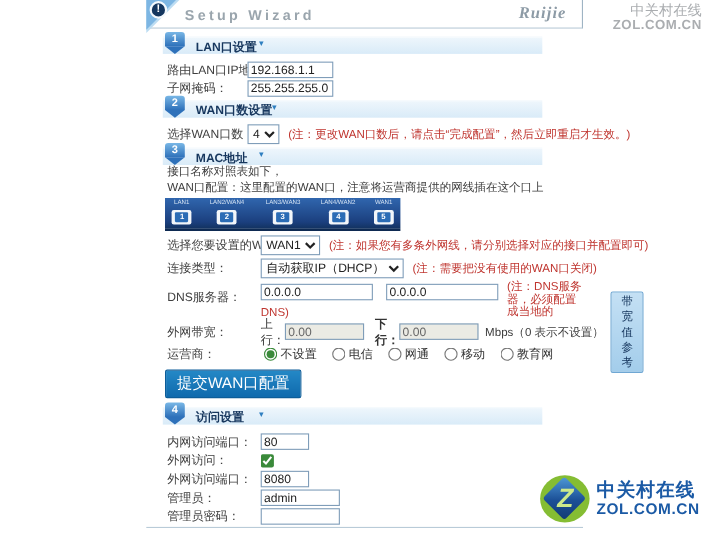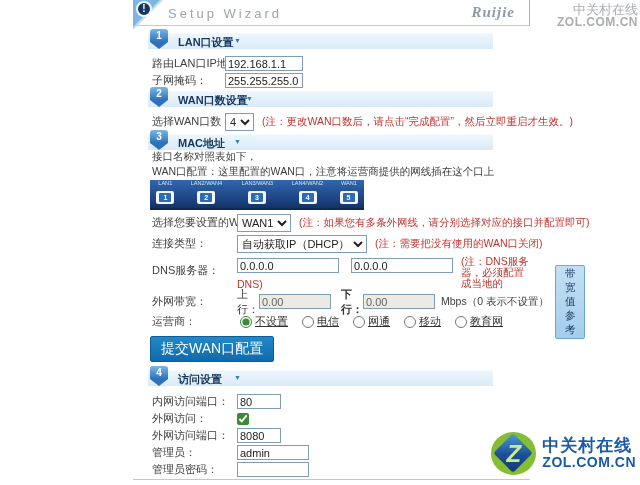--- a/index.html
+++ b/index.html
@@ -10,21 +10,21 @@
   .win{position:absolute;left:133px;top:0;width:397px;height:479px;background:#fff;
     border-bottom:1px solid #b9cbd8;}
   .win-header{position:relative;height:25px;border-bottom:1px solid #b9cbd8;border-right:1px solid #9fb4c4;}
   .ribbon{position:absolute;left:0;top:0;width:0;height:0;
     border-top:27px solid #7db6e3;border-right:27px solid transparent;}
   .ribbon-edge{position:absolute;left:0;top:0;width:0;height:0;
     border-top:30px solid #bcdcf2;border-right:30px solid transparent;}
   .info-circle{position:absolute;left:3px;top:1px;width:12px;height:12px;border-radius:50%;
     background:#14365f;border:2px solid #f4f9fd;color:#fff;font-size:10px;font-weight:bold;
     line-height:12px;text-align:center;}
-  .win-title{position:absolute;left:35px;top:6px;color:#9aa5ad;font-size:13px;letter-spacing:3px;}
+  .win-title{position:absolute;left:35px;top:6px;color:#9aa5ad;font-size:13px;letter-spacing:3px;font-weight:bold;}
   .brand{position:absolute;right:14px;top:4px;color:#8d9ba6;font-size:15px;font-weight:bold;
     font-style:italic;font-family:"Liberation Serif","DejaVu Serif",serif;letter-spacing:1px;}
 
   
   .sec-bar{position:relative;margin-left:15px;width:345px;height:15px;margin-top:7px;
     background:linear-gradient(180deg,#eef6fc 0%,#d9ebf8 100%);border-top:1px solid #f5fafd;}
   .badge{position:absolute;left:2px;top:-5px;width:18px;height:13px;text-align:center;
     background:linear-gradient(180deg,#79b7e6 0%,#2e71ba 100%);border-radius:3px 3px 0 0;
     color:#fff;font-size:10px;font-weight:bold;line-height:13px;}
   .badge::after{content:'';position:absolute;top:13px;left:0;width:0;height:0;
@@ -54,21 +54,21 @@
     background:linear-gradient(180deg,#3066ae 0%,#1b3f7e 78%,#12325f 100%);
     border-bottom:2px solid #0e2a52;align-items:flex-start;}
   .port-col{flex:1;display:flex;flex-direction:column;align-items:center;}
   .port-lbl{color:#d5e4f5;font-size:9px;transform:scale(0.62);transform-origin:center top;
     white-space:nowrap;height:8px;line-height:9px;margin-top:1px;}
   .port-box{margin-top:2px;width:18px;height:13px;background:#f2f6fa;border-radius:2px;
     display:flex;align-items:center;justify-content:center;}
   .port-jack{width:12px;height:9px;background:#2b6cb5;border-radius:1px;color:#fff;font-size:7px;
     line-height:9px;text-align:center;font-weight:bold;}
 
-  .radio-group{display:flex;align-items:flex-start;gap:14px;margin-left:3px;text-decoration:underline;}
+  .radio-group{display:flex;align-items:flex-start;gap:14px;margin-left:3px;}
   .radio-item{display:flex;align-items:center;gap:3px;}
   input[type=radio],input[type=checkbox]{width:12px;height:12px;margin:0;accent-color:#3a8a3a;}
 
   
   .wm-top{position:absolute;right:2px;top:3px;text-align:right;color:#aaadb0;line-height:13px;}
   .wm-top .l1{font-size:13px;}
   .wm-top .l2{font-size:12px;font-weight:bold;letter-spacing:0.5px;}
   .wm-bot{position:absolute;right:4px;bottom:10px;display:flex;align-items:center;gap:6px;}
   .zol-ellipse{position:relative;width:45px;height:43px;border-radius:50%;background:#85bd33;}
   .zol-diamond{position:absolute;left:8px;top:7px;width:28px;height:28px;border-radius:3px;

